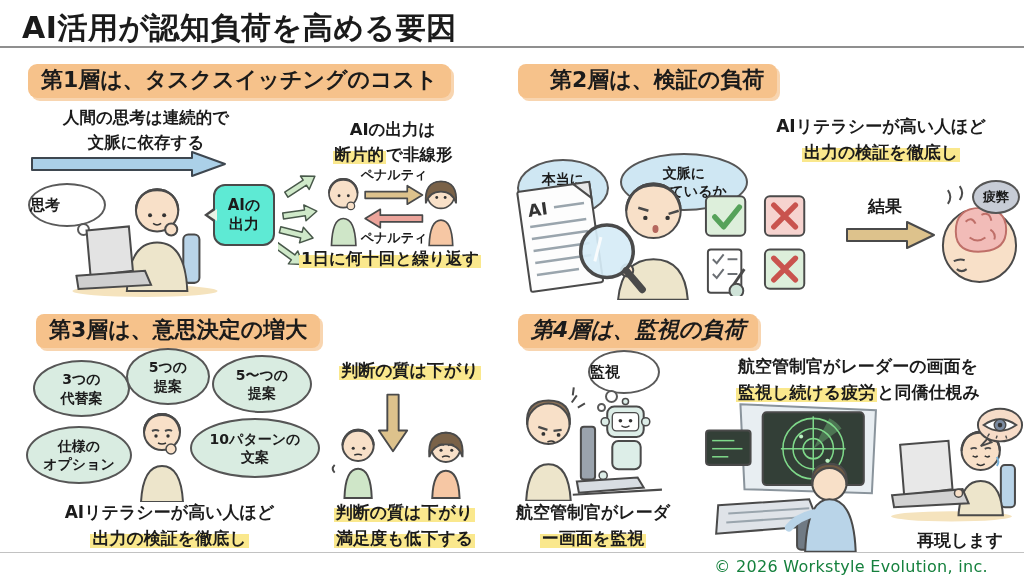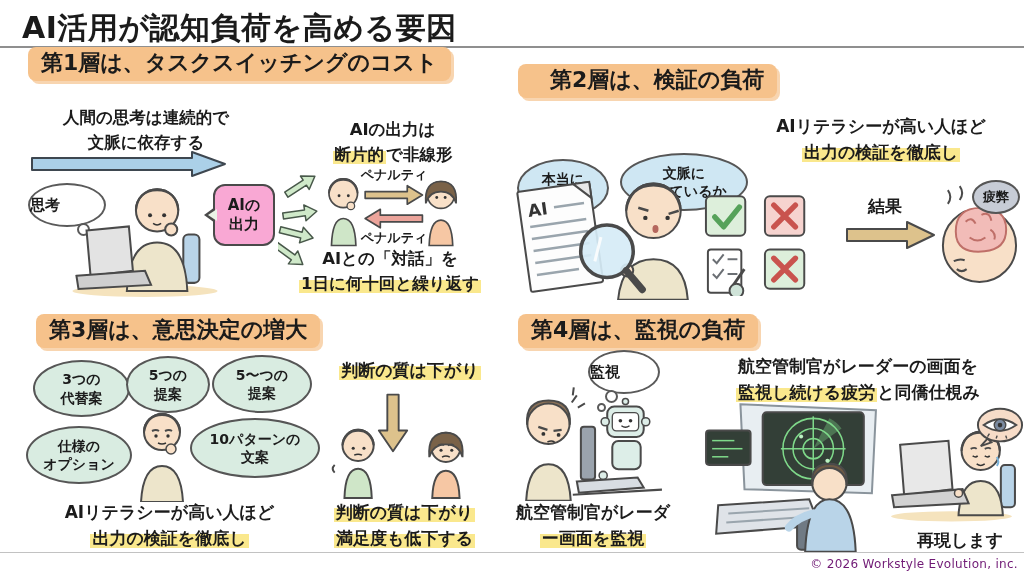--- a/index.html
+++ b/index.html
@@ -3,59 +3,59 @@
 <meta charset="utf-8">
 <style>
   * { margin:0; padding:0; box-sizing:border-box; }
   body { background:#dcdcdc; }
   .canvas { position:relative; width:1024px; height:576px; background:#ffffff; overflow:hidden;
             font-family:"DejaVu Sans","Liberation Sans",sans-serif; color:#1b1b1b; }
   .abs { position:absolute; }
   .title { left:22px; top:8px; font-size:30px; font-weight:800; letter-spacing:.5px; }
   .rule-top { left:0; top:46px; width:1024px; border-top:2px solid #8f8f8f; }
   .rule-bottom { left:0; top:552px; width:1024px; border-top:1px solid #c2c2c2; }
-  .footer { right:6px; top:557px; font-size:12px; color:#701a75; letter-spacing:.3px; }
+  .footer { right:36px; top:557px; font-size:16px; color:#15803d; letter-spacing:.3px; }
   .badge { background:#f6c28b; font-size:22px; font-weight:800; padding:3px 13px 5px;
            border-radius:8px; line-height:1.2; box-shadow:3px 3px 0 rgba(243,178,112,.55); white-space:nowrap; }
   .caption { font-weight:800; text-align:center; font-size:17px; line-height:1.5; }
   .cap16 { font-size:16.5px; }
   .pre { white-space:pre-line; }
   .hl { background:linear-gradient(to bottom,transparent 32%,#fae88d 32%); padding:0 2px; }
   .bubble { border:2px solid #565656; border-radius:50%; background:#d9ece1; display:flex;
             align-items:center; justify-content:center; text-align:center; font-weight:700;
             line-height:1.3; font-size:14px; }
   .bubble.blue { background:#cfe7f3;margin-top:45px; }
   .bubble.gray { background:#c7ccd6; font-size:13px; }
   .cloud { border:2px solid #5a5a5a; border-radius:50%; background:#fff; display:flex;
            align-items:center; font-weight:700; font-size:15px; }
   .cloud::after { content:""; position:absolute; bottom:-11px; width:9px; height:9px;
                   border-radius:50%; background:#fff; border:2px solid #5a5a5a; }
   .cloud::before { content:""; position:absolute; bottom:-20px; width:5px; height:5px;
                    border-radius:50%; background:#fff; border:2px solid #5a5a5a; }
   .tail-br::after { left:64%; } .tail-br::before { left:84%; }
   .tail-bl::after { left:22%; } .tail-bl::before { left:10%; }
-  .speech { border:2px solid #4a4a4a; border-radius:12px; background:#f9a8d4; display:flex;
+  .speech { border:2px solid #4a4a4a; border-radius:12px; background:#5eead4; display:flex;
             align-items:center; justify-content:center; text-align:center; font-weight:700;
             font-size:15px; line-height:1.25; }
   .speech::before { content:""; position:absolute; left:-11px; top:50%; transform:translateY(-50%);
                     border:8px solid transparent; border-left:0; border-right:11px solid #4a4a4a; }
   .speech::after { content:""; position:absolute; left:-7px; top:50%; transform:translateY(-50%);
                    border:6px solid transparent; border-left:0; border-right:9px solid #eaf4e6; }
   .penalty { font-weight:700; font-size:13px; text-align:center; }
 </style>
 </head>
 <body>
 
 <div class="canvas">
 
   <div class="abs title">AI活用が認知負荷を高める要因</div>
   <div class="abs rule-top"></div>
 
   <div>
-    <div class="abs badge" style="left:28px;top:47px;">第1層は、タスクスイッチングのコスト</div>
+    <div class="abs badge" style="left:28px;top:64px;border-radius:9px;">第1層は、タスクスイッチングのコスト</div>
     <div class="abs caption cap16 pre" style="left:26px;top:106px;width:240px;">人間の思考は連続的で
 文脈に依存する</div>
 
     <svg class="abs" style="left:30px;top:150px;" width="198" height="28" viewBox="0 0 198 28">
       <polygon points="2,8 162,8 162,2 195,14 162,26 162,20 2,20" fill="#abd0e8" stroke="#3e4750" stroke-width="2" stroke-linejoin="round"></polygon>
     </svg>
 
     <div class="abs cloud tail-br" style="left:28px;top:183px;width:78px;height:44px;">
       <span>思考</span>
     </div>
@@ -113,21 +113,20 @@
       <circle cx="143" cy="35" r="1.7" fill="#333"></circle>
         <circle cx="153" cy="35" r="1.7" fill="#333"></circle>
       <path d="M134 92 q1 -30 14 -30 q13 0 14 30z" fill="#f6c7a4" stroke="#4a4a4a" stroke-width="2"></path>
       <polygon points="58,28 108,28 108,21 126,32 108,43 108,36 58,36" fill="#ddc28c" stroke="#4a4a4a" stroke-width="2" stroke-linejoin="round"></polygon>
       <polygon points="126,56 76,56 76,49 58,60 76,71 76,64 126,64" fill="#eca49b" stroke="#4a4a4a" stroke-width="2" stroke-linejoin="round"></polygon>
     </svg>
     <div class="abs penalty" style="left:349px;top:166px;width:90px;">ペナルティ</div>
     <div class="abs penalty" style="left:349px;top:229px;width:90px;">ペナルティ</div>
 
     <div class="abs caption cap16" style="left:290px;top:247px;width:200px;">
-      <div><span>AIとの「対話」を</span></div>
       <div><span class="hl">1日に何十回と繰り返す</span></div>
     </div>
   </div>
 
   <div>
     <div class="abs badge" style="left:518px;top:64px;padding-left:32px;">第2層は、検証の負荷</div>
 
     <div class="abs bubble blue pre" style="left:517px;top:114px;width:92px;height:58px;">
       <span class="pre">本当に
 正しいか</span>
@@ -202,21 +201,21 @@
     <div class="abs bubble gray" style="left:972px;top:180px;width:48px;height:34px;">
       <span>疲弊</span>
     </div>
   </div>
 
   <div>
     <div class="abs badge" style="left:36px;top:314px;">第3層は、意思決定の増大</div>
 
     <div class="abs bubble pre" style="left:33px;top:360px;width:97px;height:57px;"><span class="pre">3つの
 代替案</span></div>
-    <div class="abs bubble pre" style="left:126px;top:356px;width:84px;height:57px;"><span class="pre">5つの
+    <div class="abs bubble pre" style="left:126px;top:348px;width:84px;height:57px;"><span class="pre">5つの
 提案</span></div>
     <div class="abs bubble pre" style="left:212px;top:355px;width:100px;height:58px;"><span class="pre">5〜つの
 提案</span></div>
     <div class="abs bubble pre" style="left:26px;top:426px;width:106px;height:58px;"><span class="pre">仕様の
 オプション</span></div>
     <div class="abs bubble pre" style="left:190px;top:418px;width:130px;height:60px;"><span class="pre">10パターンの
 文案</span></div>
 
     <svg class="abs" style="left:127px;top:404px;" width="70" height="98" viewBox="0 0 70 98">
       <circle cx="35" cy="28" r="18" fill="#f8e0c8" stroke="#4a4a4a" stroke-width="2"></circle>
@@ -259,21 +258,21 @@
       <path d="M106 80 q1 -28 14 -28 q13 0 14 28z" fill="#f6c7a4" stroke="#4a4a4a" stroke-width="2"></path>
     </svg>
 
     <div class="abs caption" style="left:322px;top:500px;width:165px;">
       <div><span class="hl">判断の質は下がり</span></div>
       <div><span class="hl">満足度も低下する</span></div>
     </div>
   </div>
 
   <div>
-    <div class="abs badge" style="left:518px;top:314px;">第4層は、監視の負荷</div>
+    <div class="abs badge" style="left:518px;top:314px;font-style:italic;">第4層は、監視の負荷</div>
 
     <div class="abs cloud tail-bl" style="left:588px;top:350px;width:72px;height:44px;">
       <span>監視</span>
     </div>
 
     <div class="abs caption" style="left:698px;top:354px;width:320px;">
       <div><span>航空管制官がレーダーの画面を</span></div>
       <div><span class="hl">監視し続ける疲労</span><span>と同僑仕梘み</span></div>
     </div>
 

